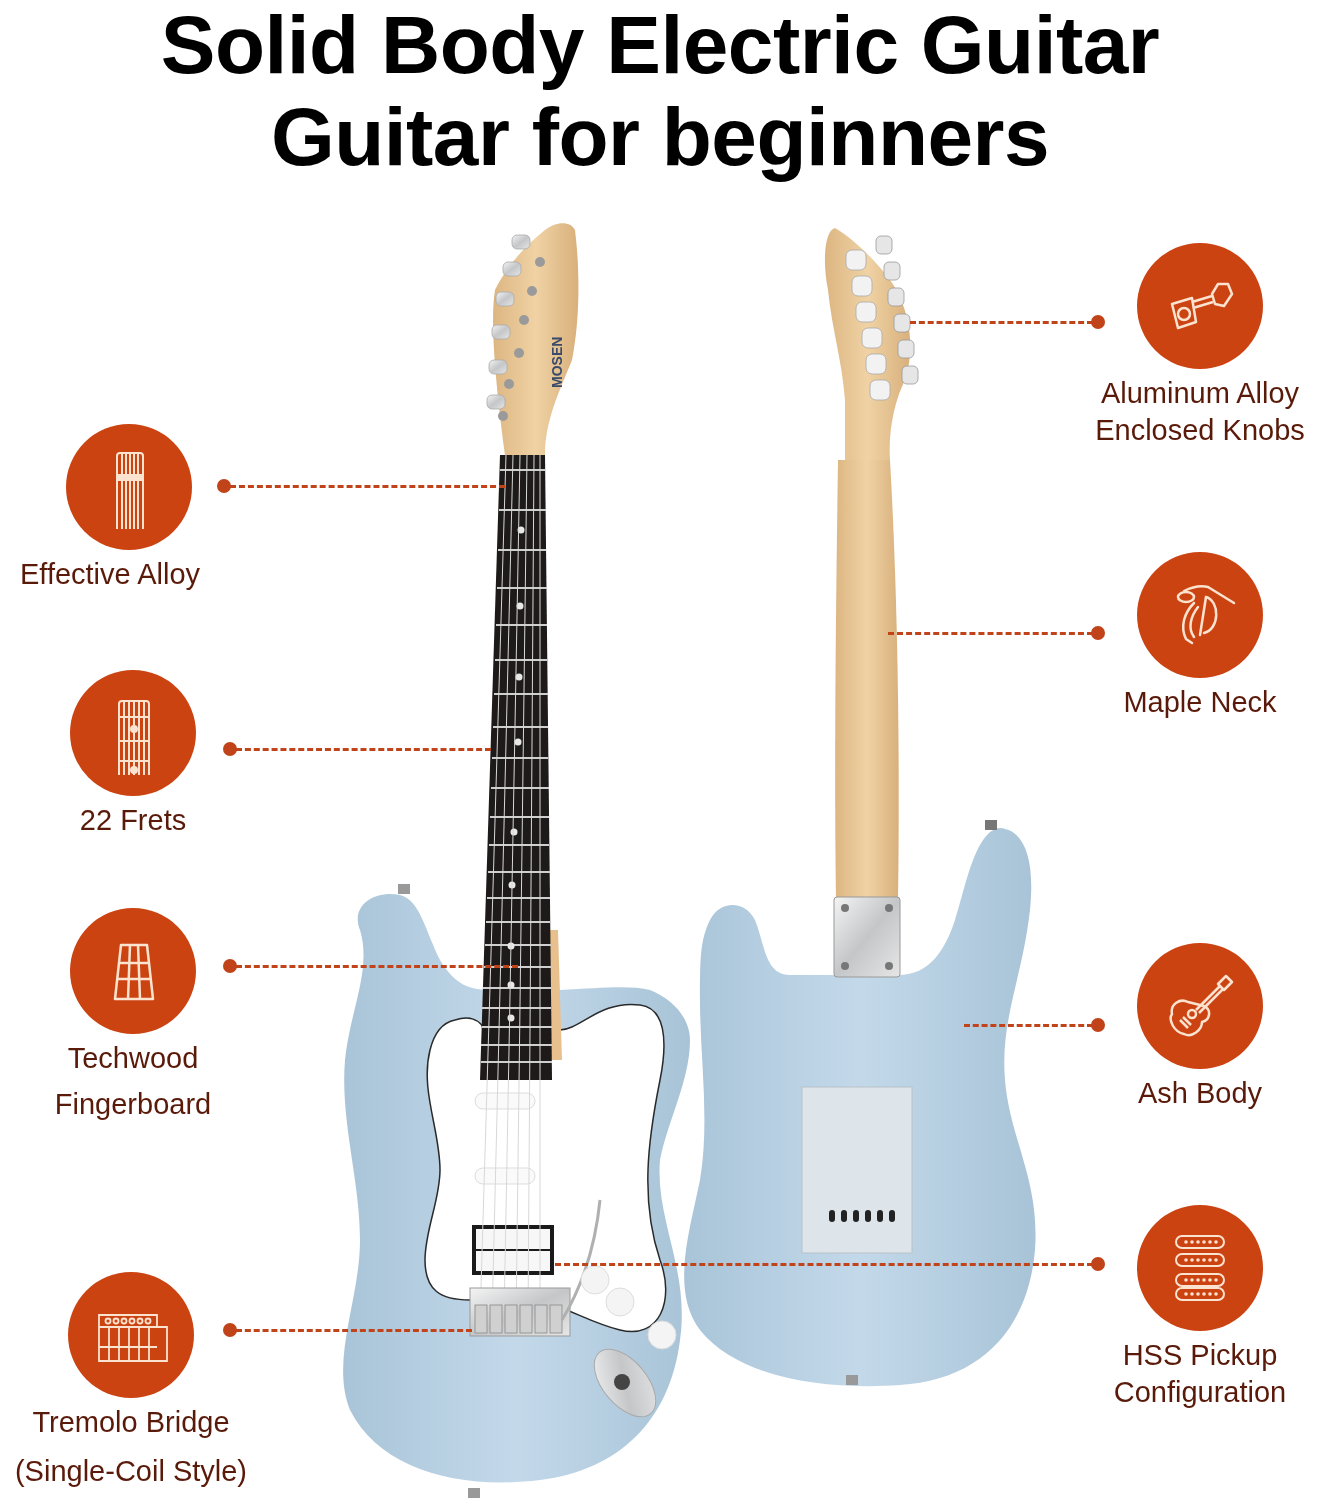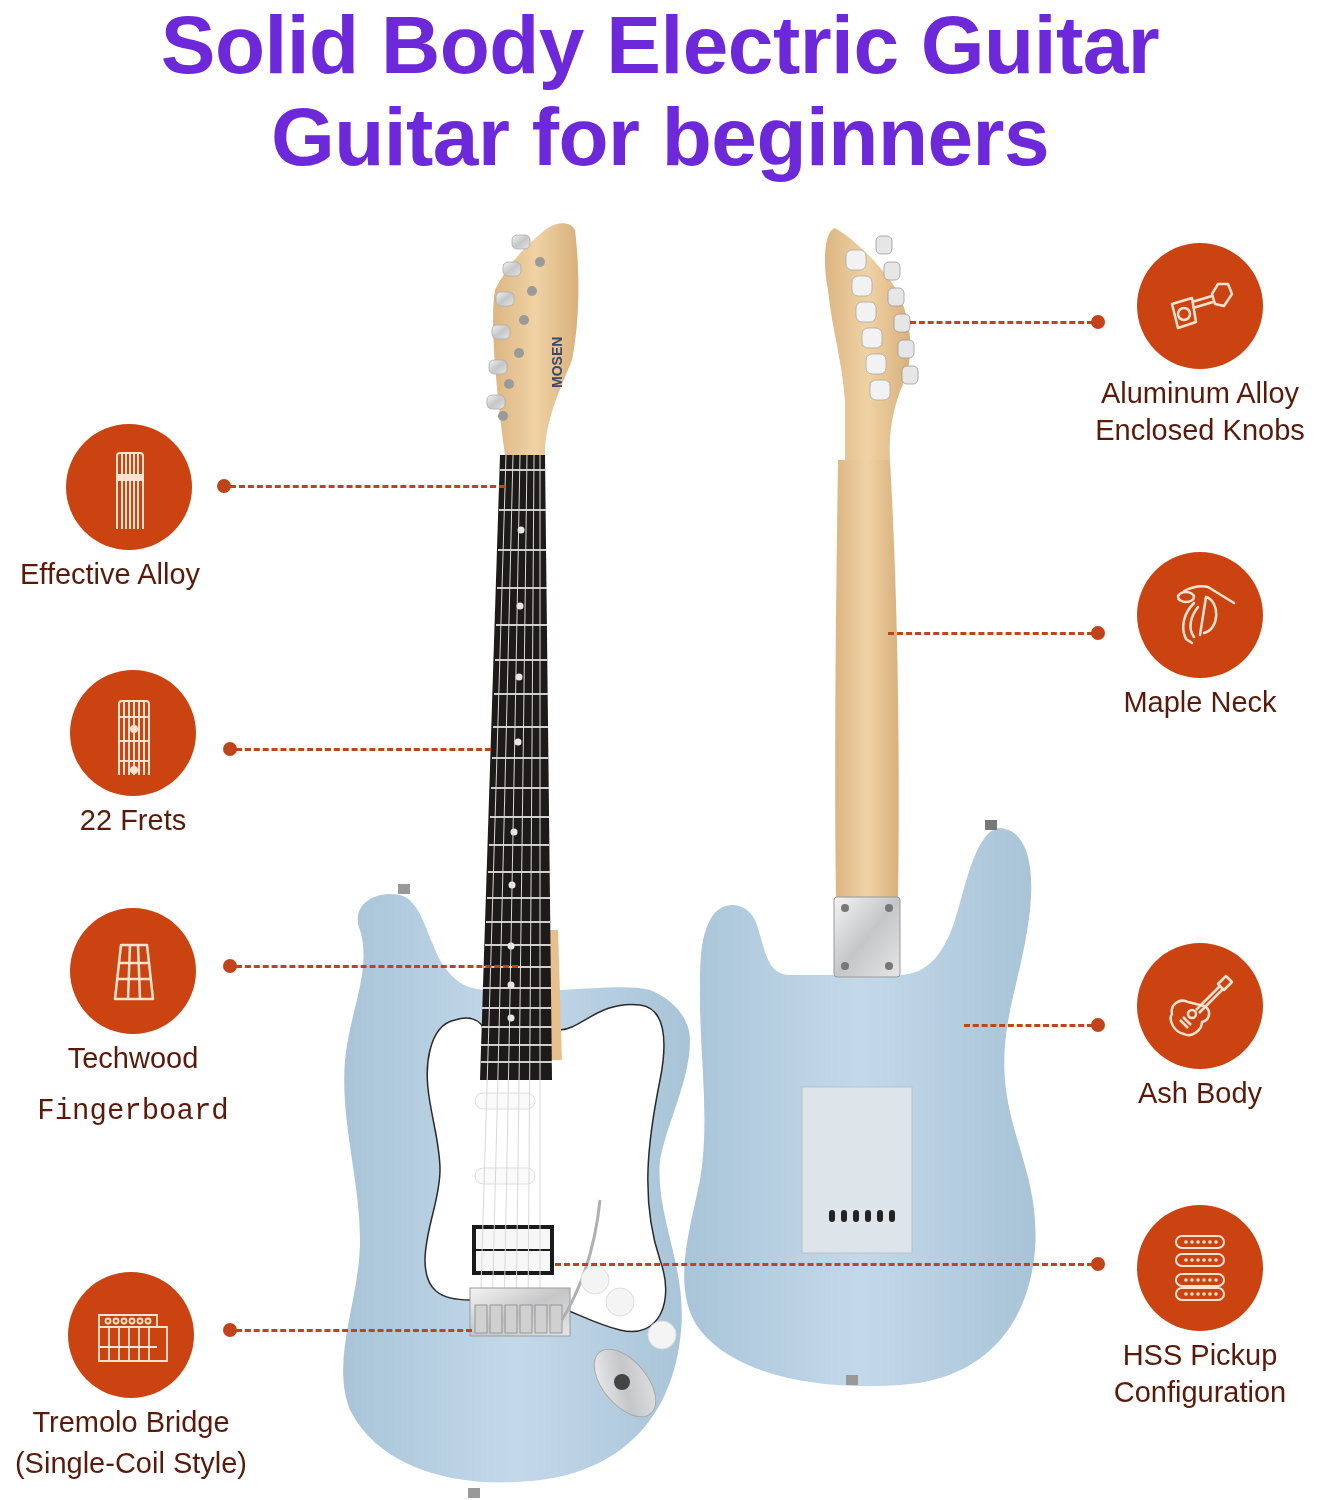--- a/index.html
+++ b/index.html
@@ -1,21 +1,21 @@
 <!DOCTYPE html>
 <html><head>
 <meta charset="utf-8">
 <style>
   * { box-sizing: border-box; margin: 0; padding: 0; }
   html, body { width: 1320px; height: 1500px; background: #ffffff; overflow: hidden; }
   body { position: relative; font-family: "Liberation Sans", "DejaVu Sans", sans-serif; }
 
   .title {
     position: absolute; left: 0; width: 1320px; text-align: center;
-    color: #6d28d9; font-weight: bold; font-size: 82px; line-height: 90px;
+    color: #000000; font-weight: bold; font-size: 82px; line-height: 90px;
     letter-spacing: -0.5px;
     font-family: "Liberation Sans", sans-serif;
   }
   .title.l1 { top: 0px; }
   .title.l2 { top: 92px; }
 
   .feature { position: absolute; text-align: center; }
   .badge {
     width: 126px; height: 126px; border-radius: 50%;
     background: #cc4312; margin: 0 auto;
@@ -269,21 +269,21 @@
   <div class="badge">
     <svg viewBox="0 0 84 84" fill="none" stroke="#fbe3cf" stroke-width="2.5">
       <path d="M30,16 L56,16 L62,70 L24,70 Z" stroke-linejoin="round"></path>
       <line x1="39" y1="16" x2="37" y2="70"></line>
         <line x1="47" y1="16" x2="49" y2="70"></line>
       <line x1="28" y1="34" x2="58" y2="34"></line>
         <line x1="26" y1="50" x2="60" y2="50"></line>
     </svg>
   </div>
   <div class="label">Techwood</div>
-  <div class="label" style="margin-top:16px;font-family:Liberation Mono, monospace;">Fingerboard</div>
+  <div class="label" style="margin-top:9px;">Fingerboard</div>
 </div>
 
 <div class="feature" style="left:0px;top:1272px;width:262px;">
   <div class="badge">
     <svg viewBox="0 0 84 84" fill="none" stroke="#fbe3cf" stroke-width="1.8">
       <path d="M10,22 L68,22 L68,34 L78,34 L78,68 L10,68 Z"></path>
       <circle cx="19" cy="28" r="2.5"></circle>
         <circle cx="27" cy="28" r="2.5"></circle>
       <circle cx="35" cy="28" r="2.5"></circle>
         <circle cx="43" cy="28" r="2.5"></circle>
@@ -292,21 +292,21 @@
       <line x1="10" y1="34" x2="68" y2="34"></line>
       <line x1="20" y1="34" x2="20" y2="68"></line>
         <line x1="30" y1="34" x2="30" y2="68"></line>
       <line x1="40" y1="34" x2="40" y2="68"></line>
         <line x1="50" y1="34" x2="50" y2="68"></line>
       <line x1="60" y1="34" x2="60" y2="68"></line>
       <line x1="10" y1="54" x2="68" y2="54"></line>
     </svg>
   </div>
   <div class="label">Tremolo Bridge</div>
-  <div class="label" style="margin-top:4px;">(Single-Coil Style)</div>
+  <div class="label" style="margin-top:12px;">(Single-Coil Style)</div>
 </div>
 
 <div class="feature" style="left:1075px;top:243px;width:250px;">
   <div class="badge">
     <svg viewBox="0 0 84 84" fill="none" stroke="#fbe3cf" stroke-width="2.5" stroke-linejoin="round">
       <path d="M14,40 L34,34 L38,58 L20,64 Z"></path>
       <circle cx="26" cy="50" r="6"></circle>
       <line x1="34" y1="38" x2="54" y2="32"></line>
         <line x1="35" y1="44" x2="55" y2="38"></line>
       <path d="M54,30 L60,20 L70,20 L74,30 L66,42 L57,40 Z"></path>

